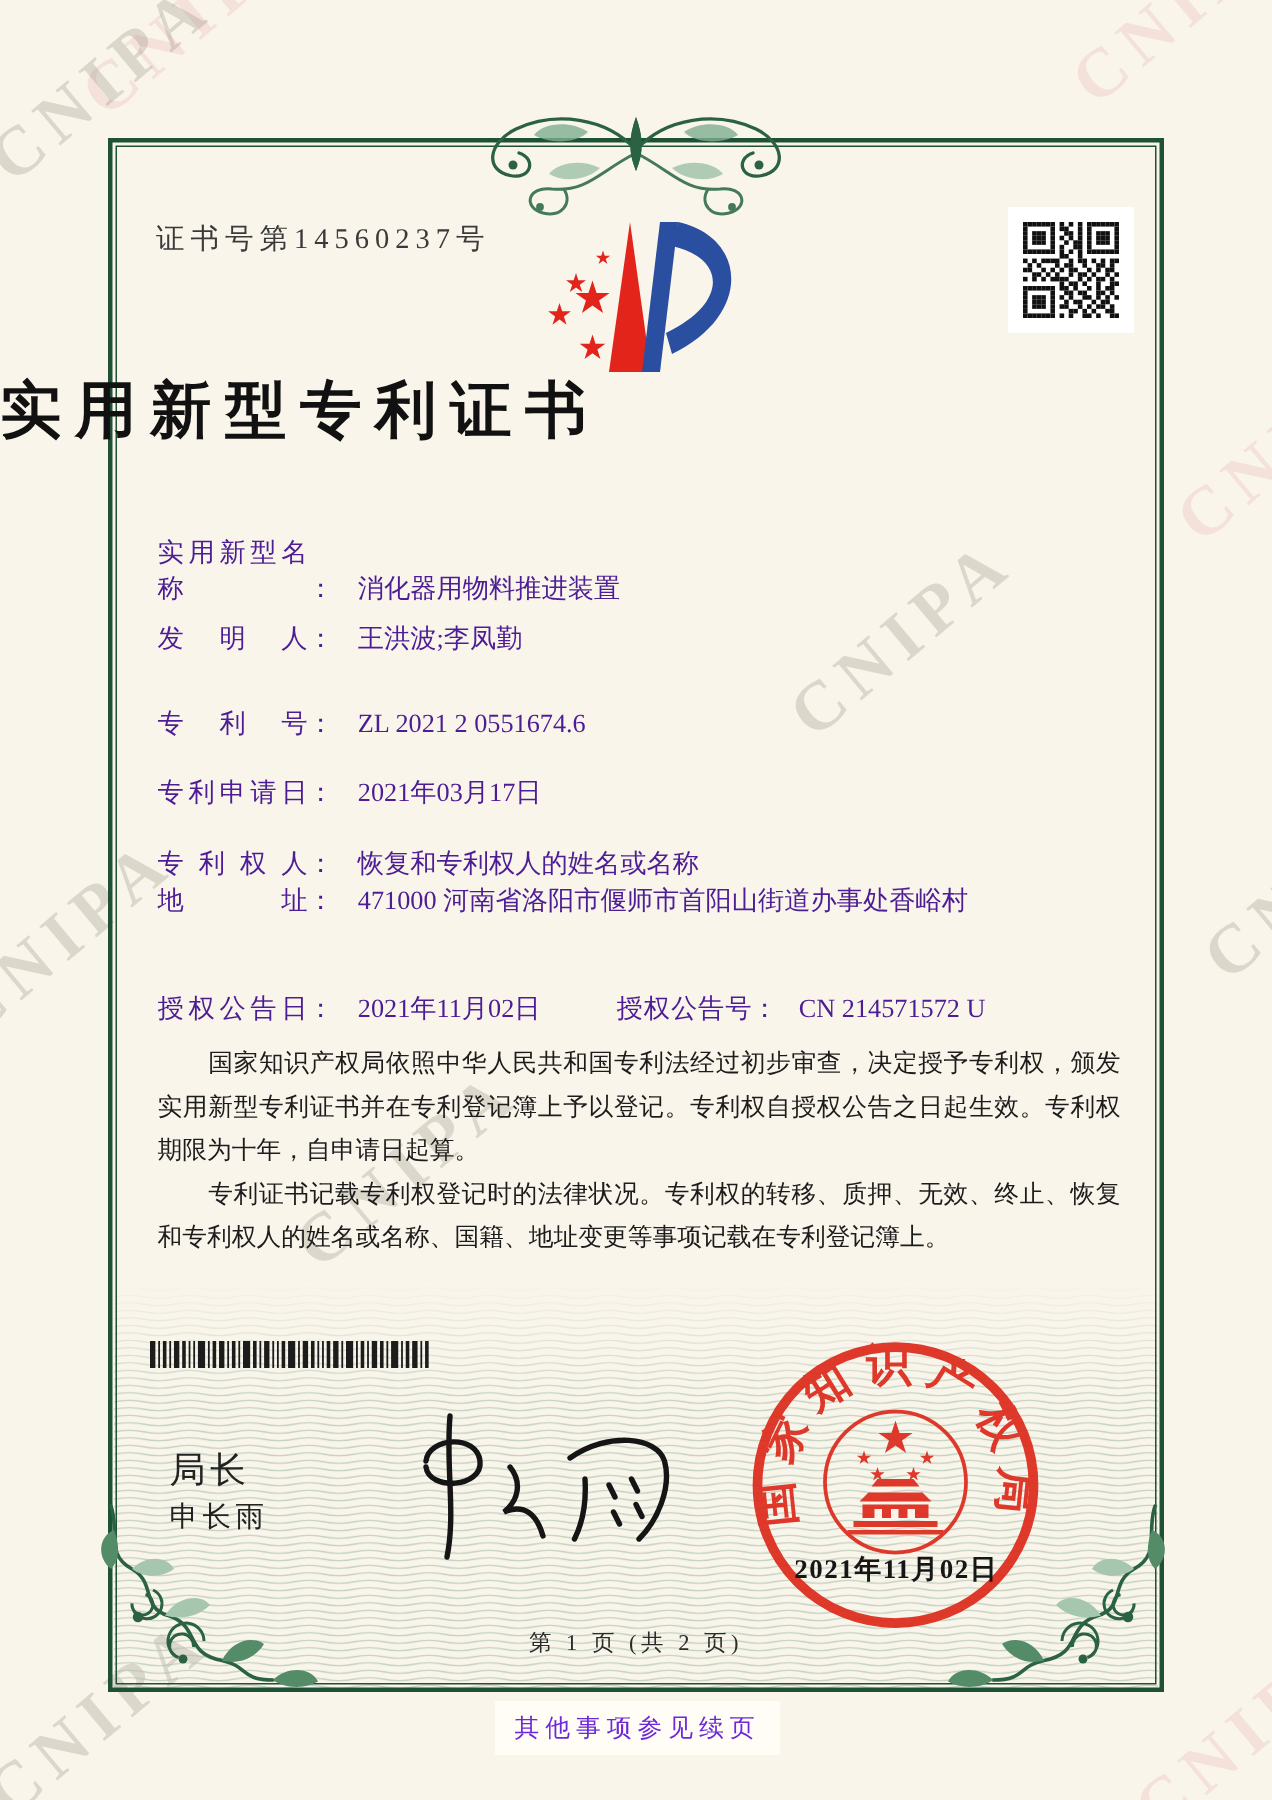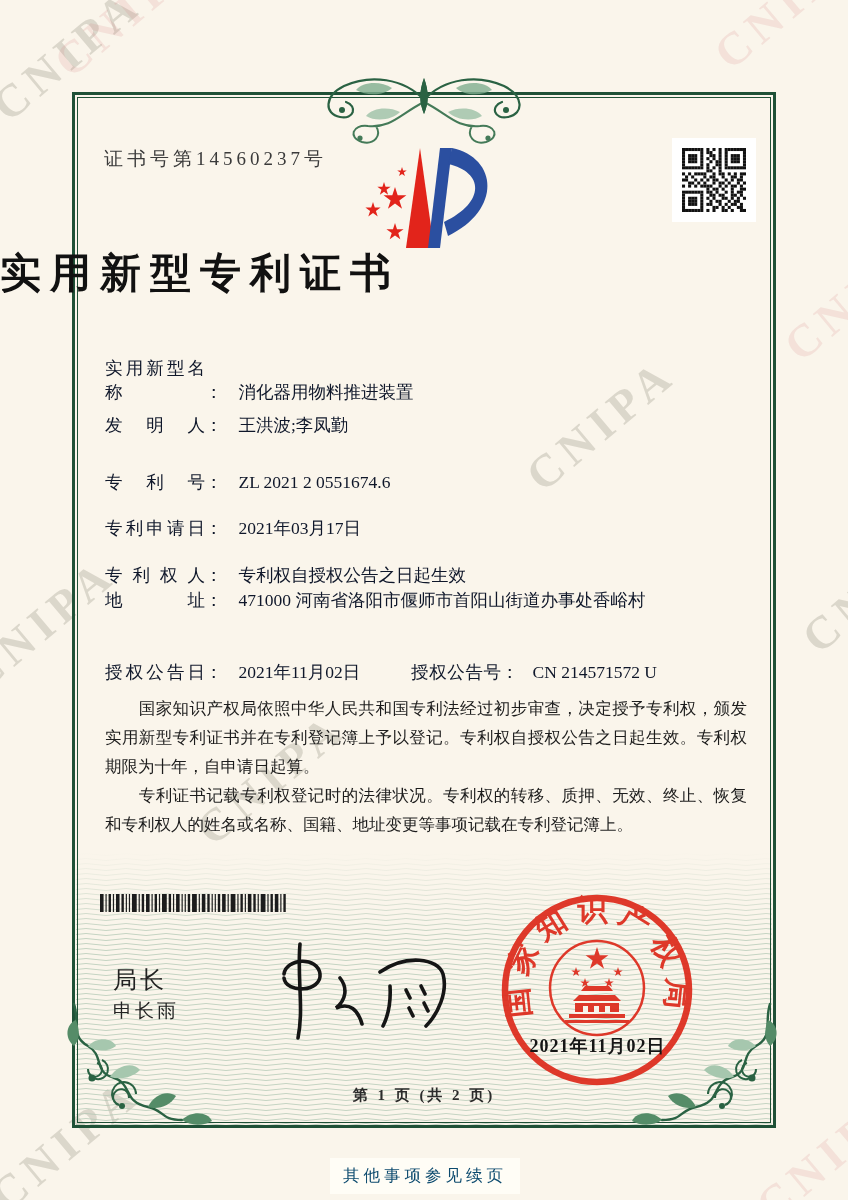--- a/index.html
+++ b/index.html
@@ -15,44 +15,44 @@
   .frame::after{content:"";position:absolute;left:2px;top:2px;right:2px;bottom:2px;border:1px solid #1f5137;}
   .guilloche{position:absolute;left:76px;top:852px;}
   
   .certno{position:absolute;left:104px;top:146px;font-size:19px;letter-spacing:4px;color:#3a3a3a;}
   .logo{position:absolute;left:340px;top:132px;}
   .qrbox{position:absolute;left:672px;top:138px;width:84px;height:84px;background:#ffffff;}
   .qrbox svg{position:absolute;left:10px;top:10px;}
   .title{position:absolute;left:0;top:246px;width:100%;text-align:left;font-size:41px;
          font-weight:700;letter-spacing:9px;color:#111;}
   
-  .row{position:absolute;left:105px;width:645px;font-size:17.5px;color:#0f172a;}
+  .row{position:absolute;left:105px;width:645px;font-size:17.5px;color:#4c1d95;}
   .lbl{display:inline-block;width:100px;text-align:justify;text-align-last:justify;vertical-align:bottom;}
   .colon{display:inline-block;}
   .val{margin-left:16px;}
   .pair2{position:absolute;left:262px;top:0;margin-left:44px;}
   .pair2 .lbl{width:90px;}
   .pair2 .val{margin-left:14px;}
   .r1{top:356px}.r2{top:413px}.r3{top:470px}.r4{top:516px}.r5{top:563px}.r6{top:588px}.r7{top:660px}
   
   .paras{position:absolute;left:105px;top:694px;width:642px;font-size:16.5px;line-height:29px;
          text-align:justify;color:#1c1c1c;}
   .paras p{margin:0;text-indent:2.05em;}
   
   .barcode{position:absolute;left:100px;top:894px;}
   .director-title{position:absolute;left:113px;top:964px;font-size:24px;letter-spacing:3px;}
   .director-name{position:absolute;left:113px;top:998px;font-size:19px;letter-spacing:3px;}
   .signature{position:absolute;left:240px;top:928px;}
   .seal{position:absolute;left:497px;top:893px;}
   .seal-date{position:absolute;left:505px;top:1034px;width:185px;text-align:center;font-size:18px;
              letter-spacing:1px;color:#161616;font-weight:600;}
   .page-footer{position:absolute;left:0;top:1086px;width:100%;text-align:center;font-size:15px;
-               letter-spacing:3px;color:#2b2b2b;font-weight:bold;}
+               letter-spacing:3px;color:#2b2b2b;}
   .cont-box{position:absolute;left:330px;top:1134px;width:190px;height:36px;background:#fffdf6;
-            display:flex;align-items:center;justify-content:center;font-size:16.5px;letter-spacing:4px;color:#0c4a6e;margin-top:24px;}
+            display:flex;align-items:center;justify-content:center;font-size:16.5px;letter-spacing:4px;color:#6d28d9;}
   .orn{position:absolute;pointer-events:none;}
 </style>
 </head>
 <body>
 
 <div class="page">
 
   <div class="wm" style="left:-22px;top:28px;">CNIPA</div>
   <div class="wm" style="left:512px;top:398px;">CNIPA</div>
   <div class="wm" style="left:788px;top:560px;">CNIPA</div>
@@ -381,21 +381,21 @@
   <div class="row r2">
     <span class="lbl">发明人</span><span class="colon">：</span><span class="val">王洪波;李凤勤</span>
   </div>
   <div class="row r3">
     <span class="lbl">专利号</span><span class="colon">：</span><span class="val">ZL 2021 2 0551674.6</span>
   </div>
   <div class="row r4">
     <span class="lbl">专利申请日</span><span class="colon">：</span><span class="val">2021年03月17日</span>
   </div>
   <div class="row r5">
-    <span class="lbl">专利权人</span><span class="colon">：</span><span class="val">专利权自授权公告之日起生效</span>
+    <span class="lbl">专利权人</span><span class="colon">：</span><span class="val">恢复和专利权人的姓名或名称</span>
   </div>
   <div class="row r6">
     <span class="lbl">地址</span><span class="colon">：</span><span class="val">471000 河南省洛阳市偃师市首阳山街道办事处香峪村</span>
   </div>
   <div class="row r7">
     <span class="lbl">授权公告日</span><span class="colon">：</span><span class="val">2021年11月02日</span>
     <span class="pair2">
       <span class="lbl">授权公告号</span><span class="colon">：</span><span class="val">CN 214571572 U</span>
     </span>
   </div>

